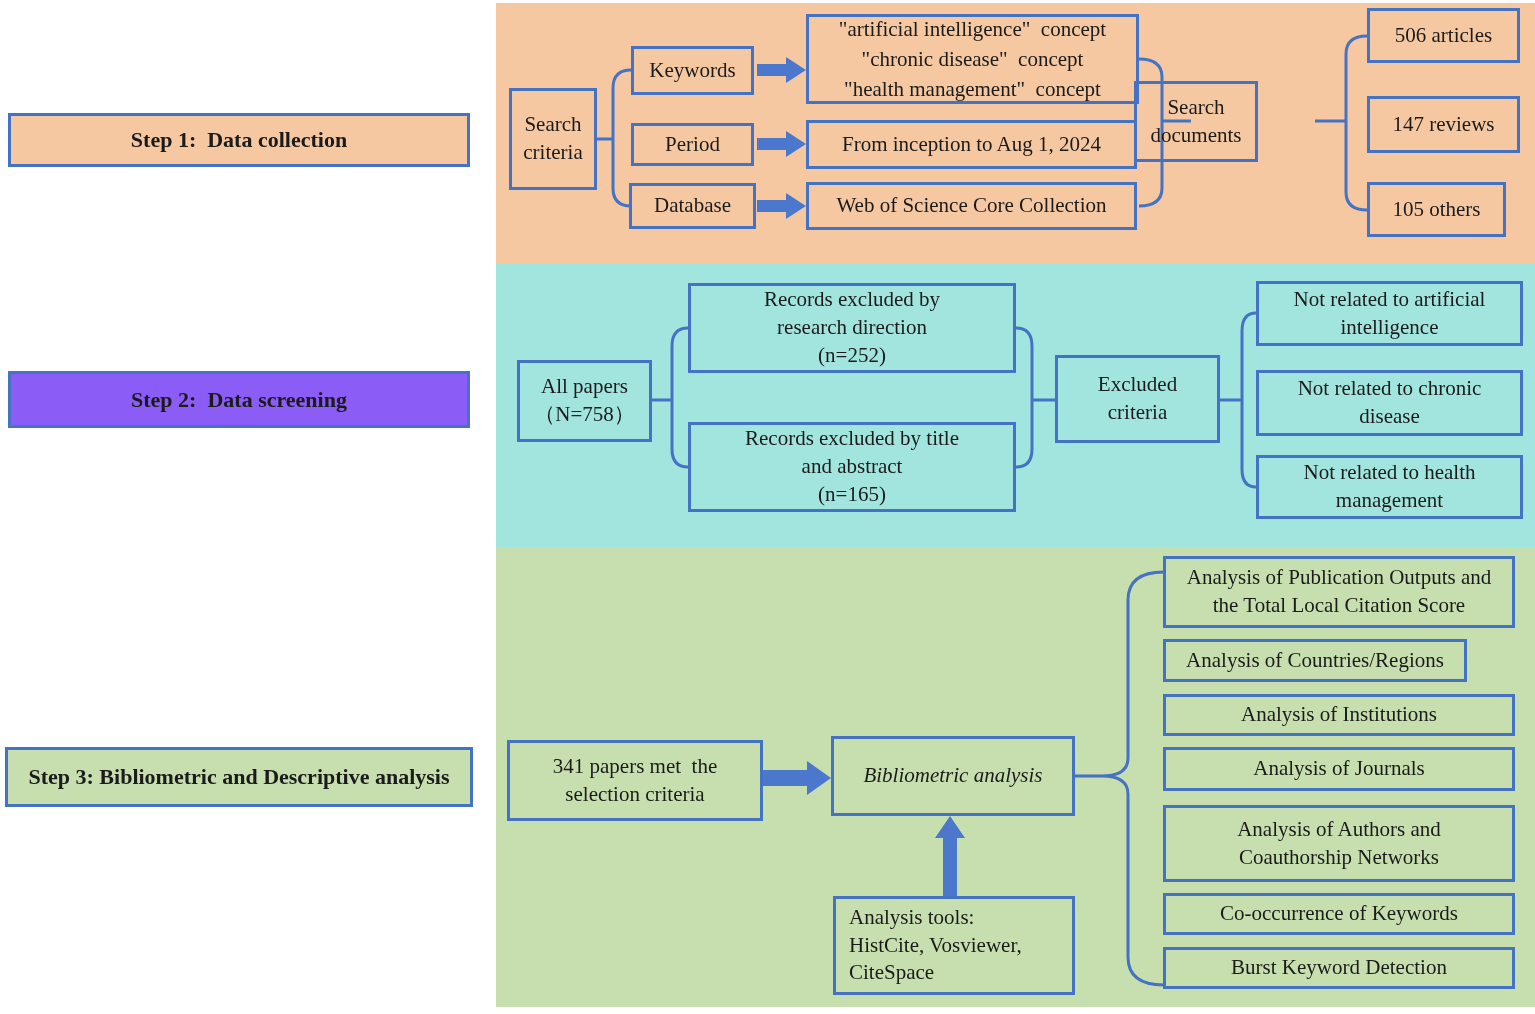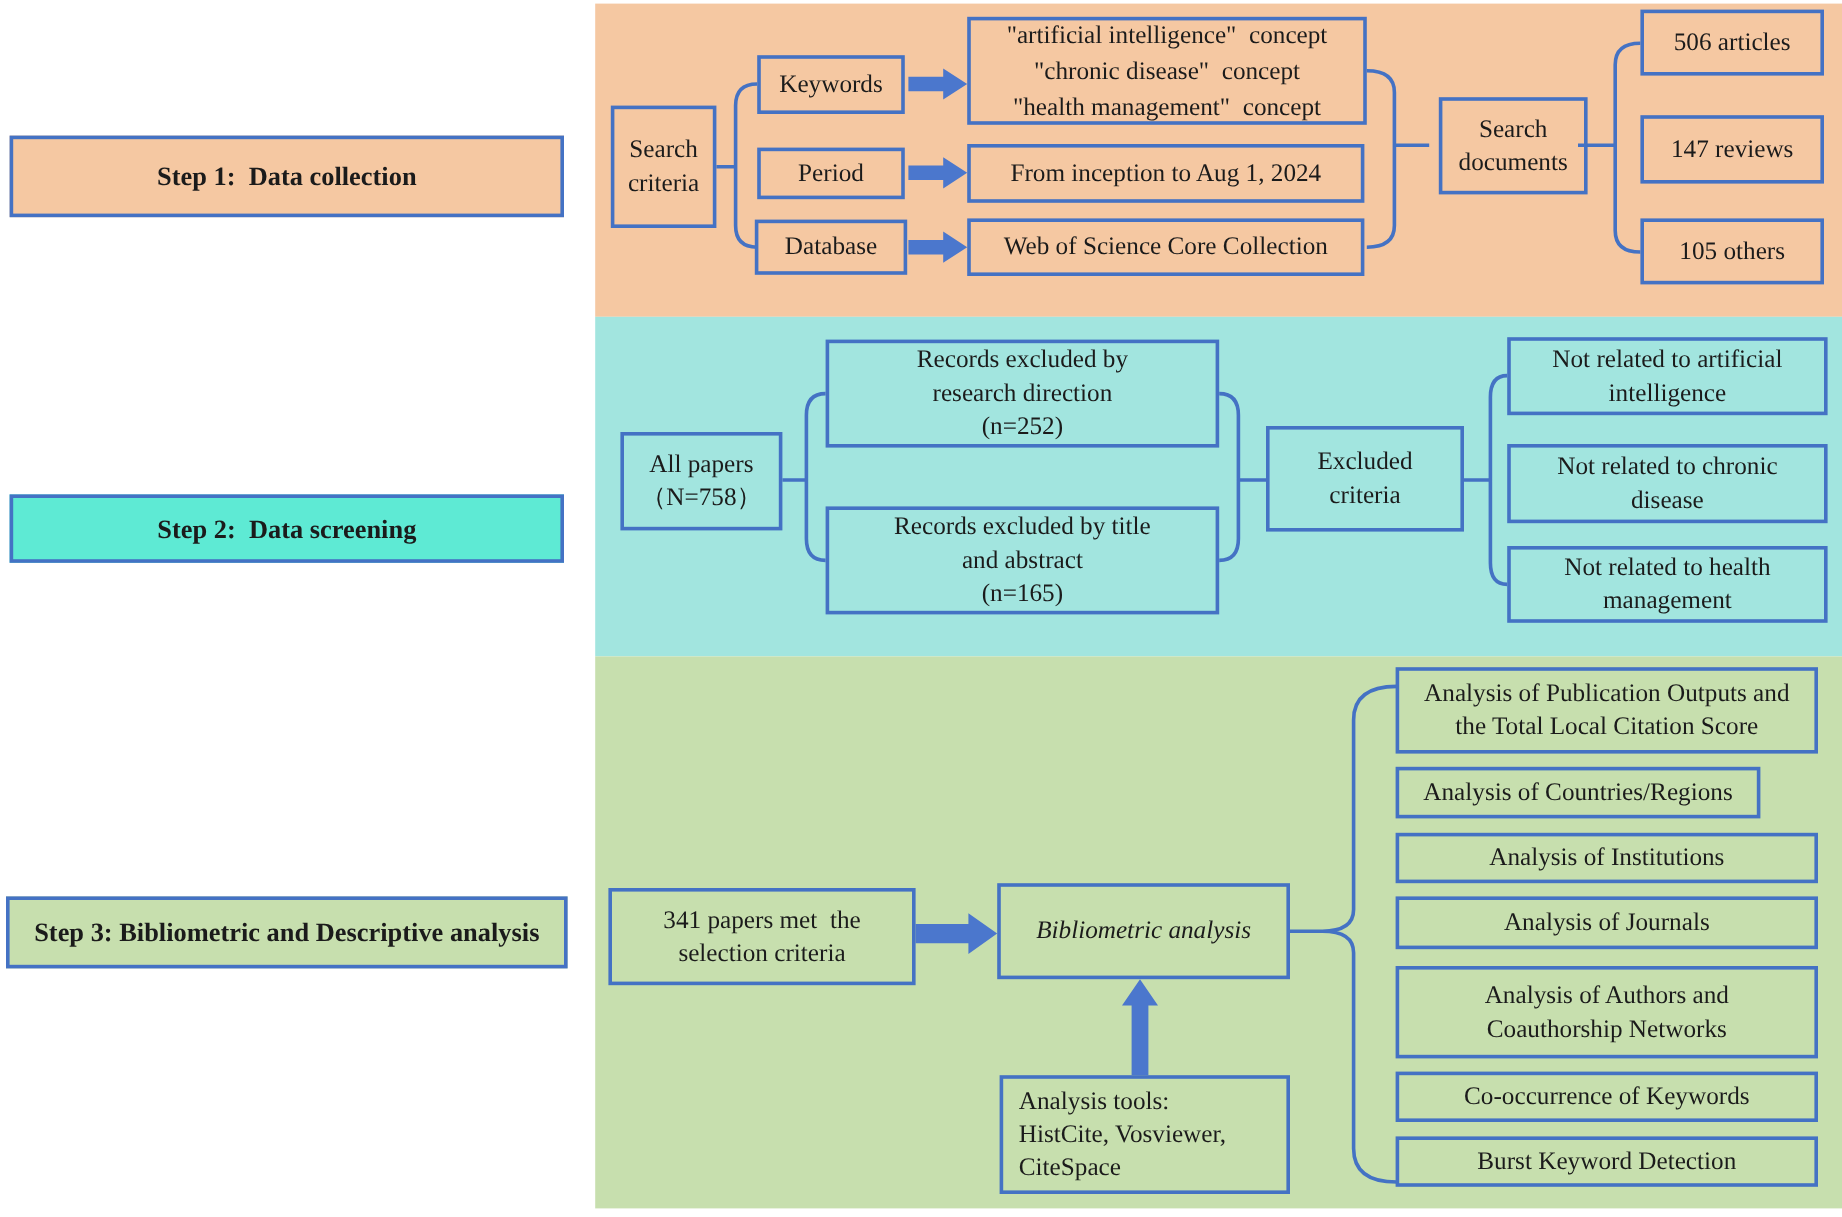--- a/index.html
+++ b/index.html
@@ -16,21 +16,21 @@
   .box {
     position:absolute; box-sizing:border-box;
     border:3px solid #4472c4;
     display:flex; align-items:center; justify-content:center;
     text-align:center; white-space:pre-wrap;
     font-size:21px; line-height:1.32;
     background:transparent;
   }
   .step-label { font-weight:bold; font-size:22px; }
   .bg1 { background:#f5c8a2; }
-  .bg2 { background:#5eead4;margin-top:41px; }
+  .bg2 { background:#8b5cf6; }
   .bg3 { background:#c7dfae; }
   .lh30 { line-height:30px; }
   .left-align { justify-content:flex-start; text-align:left; padding:4px 6px 4px 13px; }
 
   svg.overlay { position:absolute; left:0; top:0; pointer-events:none; }
   .conn { fill:none; stroke:#4472c4; stroke-width:3; }
   .blockarrow { fill:#4b77cd; stroke:none; }
 </style>
 </head>
 <body>
@@ -58,37 +58,37 @@
     <path class="conn" d="M1016 328 Q1032 328 1032 346 L1032 449 Q1032 467 1016 467 M1032 400 H1055"></path>
 
     <path class="conn" d="M1220 400 H1242 M1256 313 Q1242 313 1242 331 L1242 469 Q1242 487 1256 487"></path>
 
     <path class="blockarrow" d="M763 770 L807 770 L807 761 L831 778 L807 795 L807 786 L763 786 Z"></path>
     <path class="blockarrow" d="M943 896 L943 838 L935 838 L950 816 L965 838 L957 838 L957 896 Z"></path>
 
     <path class="conn" d="M1075 776 H1102 M1164 572 Q1128 572 1128 600 L1128 758 Q1128 776 1102 776 Q1128 776 1128 794 L1128 957 Q1128 985 1164 985"></path>
   </svg>
 
-  <div class="box step-label bg1" style="left:8px;top:113px;width:462px;height:68px;">Step 1:  Data collection</div>
+  <div class="box step-label bg1" style="left:8px;top:113px;width:462px;height:54px;">Step 1:  Data collection</div>
   <div class="box step-label bg2" style="left:8px;top:371px;width:462px;height:57px;">Step 2:  Data screening</div>
   <div class="box step-label bg3" style="left:5px;top:747px;width:468px;height:60px;">Step 3: Bibliometric and Descriptive analysis</div>
 
   <div class="box" style="left:509px;top:88px;width:88px;height:102px;">Search criteria</div>
   <div class="box" style="left:631px;top:46px;width:123px;height:49px;">Keywords</div>
   <div class="box" style="left:631px;top:123px;width:123px;height:43px;">Period</div>
   <div class="box" style="left:629px;top:183px;width:127px;height:46px;">Database</div>
   <div class="box lh30" style="left:806px;top:14px;width:333px;height:90px;">"artificial intelligence"  concept
 "chronic disease"  concept
 "health management"  concept</div>
   <div class="box" style="left:806px;top:120px;width:331px;height:49px;">From inception to Aug 1, 2024</div>
   <div class="box" style="left:806px;top:182px;width:331px;height:48px;">Web of Science Core Collection</div>
-  <div class="box" style="left:1199px;top:81px;width:124px;height:81px;">Search documents</div>
+  <div class="box" style="left:1134px;top:81px;width:124px;height:81px;">Search documents</div>
   <div class="box" style="left:1367px;top:8px;width:153px;height:55px;">506 articles</div>
   <div class="box" style="left:1367px;top:96px;width:153px;height:57px;">147 reviews</div>
-  <div class="box" style="left:1367px;top:182px;width:153px;height:55px;">105 others</div>
+  <div class="box" style="left:1367px;top:182px;width:139px;height:55px;">105 others</div>
 
   <div class="box" style="left:517px;top:360px;width:135px;height:82px;">All papers
 （N=758）</div>
   <div class="box" style="left:688px;top:283px;width:328px;height:90px;">Records excluded by
 research direction
 (n=252)</div>
   <div class="box" style="left:688px;top:422px;width:328px;height:90px;">Records excluded by title
 and abstract
 (n=165)</div>
   <div class="box" style="left:1055px;top:355px;width:165px;height:88px;">Excluded

